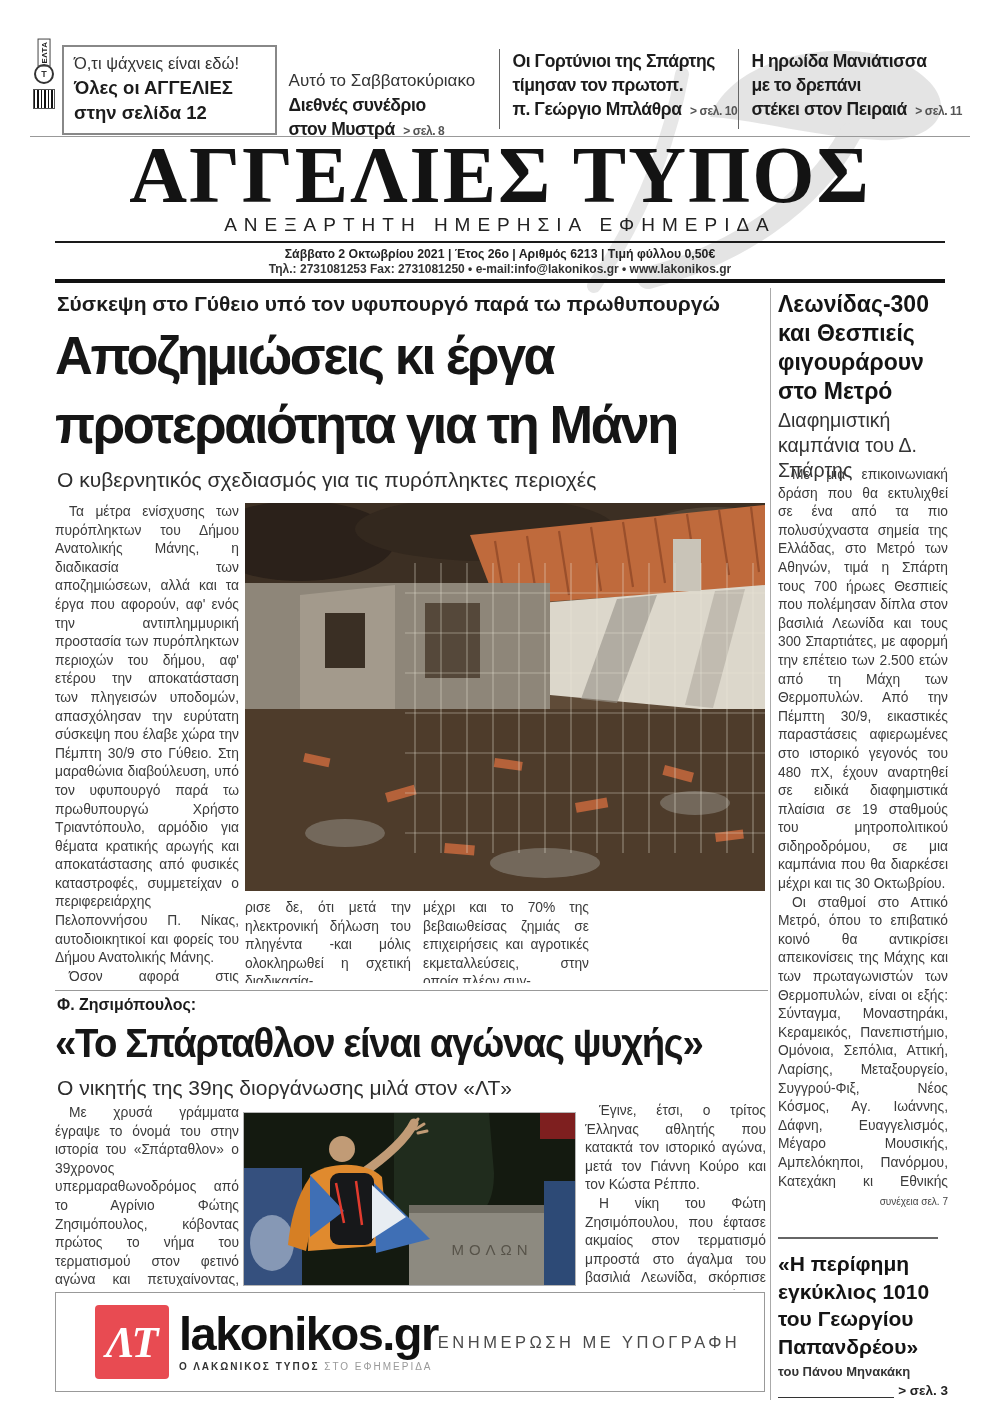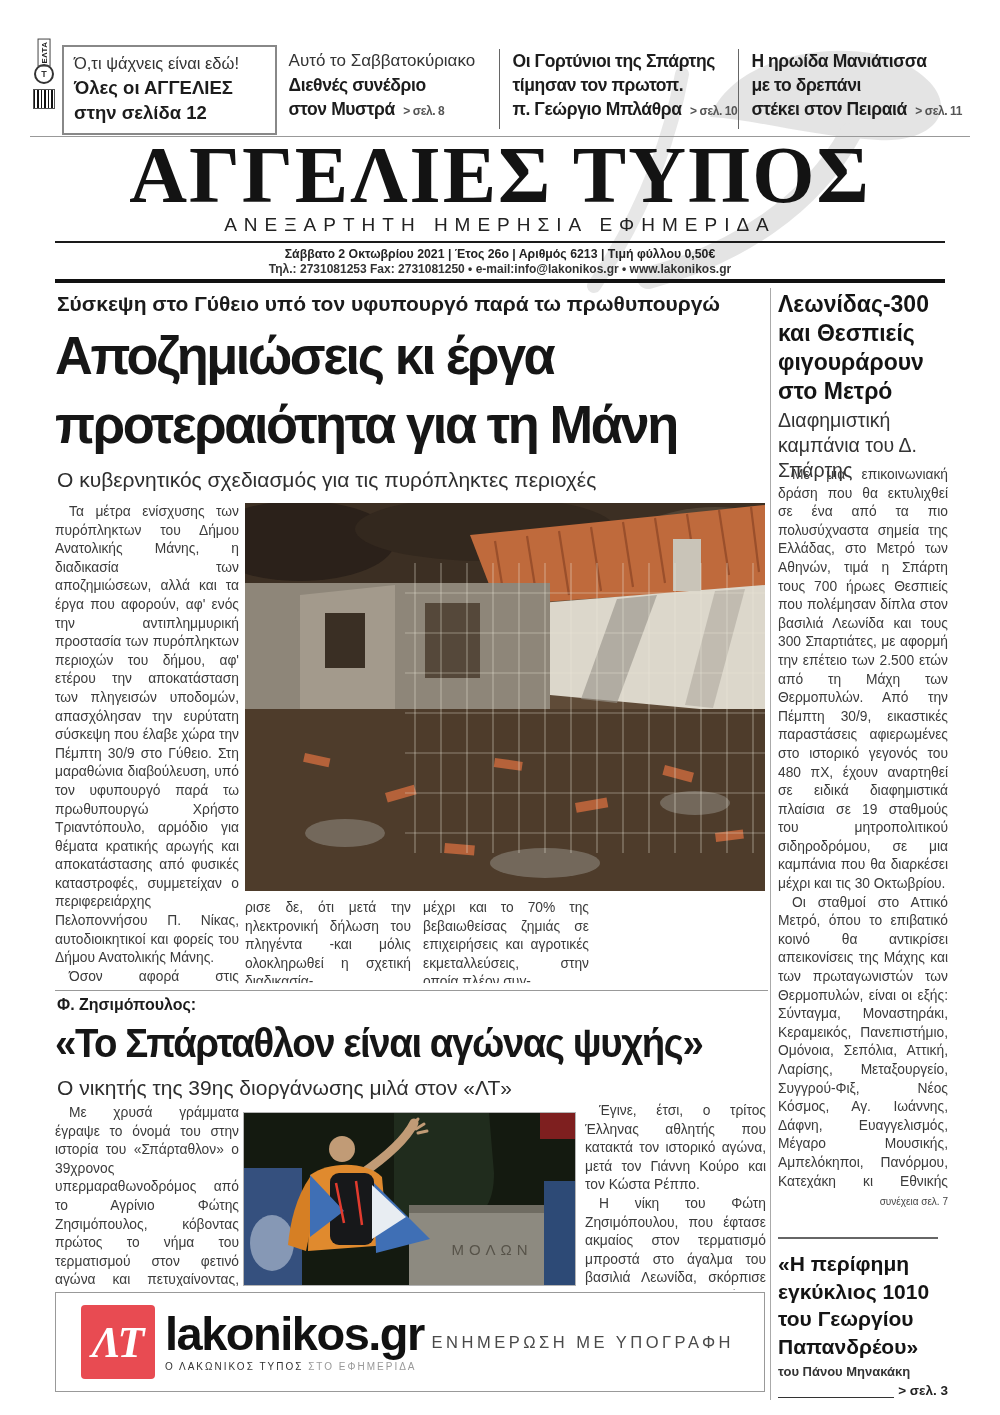--- a/index.html
+++ b/index.html
@@ -22,21 +22,21 @@
   
   .topstrip{position:absolute;left:62px;top:45px;right:30px;height:88px;z-index:2;display:flex;}
   .classbox{border:2px solid #888;width:200px;height:78px;padding:4px 10px;background:#fff;}
   .classbox .l1{font-size:16.5px;color:#333;line-height:24px;}
   .classbox .l2,.classbox .l3{font-size:18.5px;font-weight:bold;color:#1c1c1c;line-height:25px;}
   .promo{padding:4px 8px 0 12px;white-space:nowrap;}
   .promo .l1{font-size:17px;color:#333;line-height:24px;}
   .promo .lb{font-size:17.5px;font-weight:bold;color:#1c1c1c;line-height:24px;letter-spacing:-.4px;}
   .pref{font-size:12px;font-weight:bold;color:#555;margin-left:4px;}
   .vdiv{width:1px;background:#666;margin:4px 0;}
-  .p1{width:213px;} .p2{width:218px;}
+  .p1{width:213px;margin-top:20px;} .p2{width:218px;}
 
   .hline{position:absolute;left:30px;right:30px;top:136px;height:1px;background:#999;z-index:1;}
 
   
   .masthead{position:absolute;left:55px;top:136px;width:890px;text-align:center;z-index:2;
             font-family:"Liberation Serif",serif;font-weight:bold;font-size:80px;
             letter-spacing:2px;color:#131313;line-height:78px;}
   .mastsub{position:absolute;left:55px;top:214px;width:890px;text-align:center;z-index:2;
            font-size:19px;letter-spacing:7px;color:#222;}
   .rule-thin{position:absolute;left:55px;right:55px;top:241px;height:2px;background:#1a1a1a;z-index:2;}
@@ -68,27 +68,27 @@
   .kicker2{position:absolute;left:57px;top:996px;width:710px;font-size:16px;font-weight:bold;color:#1b1b1b;z-index:2;}
   .head2{position:absolute;left:55px;top:1018px;width:760px;z-index:2;font-size:40px;font-weight:800;
          color:#161616;letter-spacing:-1.5px;line-height:50px;transform:scaleX(.96);transform-origin:left top;}
   .subhead2{position:absolute;left:57px;top:1076px;width:710px;font-size:21px;color:#2e2e2e;z-index:2;}
   .col2a{position:absolute;left:55px;top:1104px;width:184px;height:182px;z-index:2;}
   .photo2{position:absolute;left:243px;top:1112px;width:331px;height:172px;z-index:2;border:1px solid #b5b5b5;}
   .col2b{position:absolute;left:585px;top:1102px;width:181px;height:188px;z-index:2;}
 
   
   .banner{position:absolute;left:55px;top:1292px;width:710px;height:100px;border:1px solid #999;z-index:2;
-          display:flex;align-items:center;justify-content:space-between;padding:0 30px 0 25px;box-sizing:border-box;}
+          display:flex;align-items:center;justify-content:space-between;padding:0 30px 0 39px;box-sizing:border-box;}
   .logo{display:flex;align-items:flex-start;gap:10px;}
   .logomark{width:74px;height:74px;border-radius:4px;display:flex;align-items:center;justify-content:center;
             color:#fff;font-family:"Liberation Serif",serif;font-style:italic;font-size:44px;font-weight:bold;}
   .logotext{font-size:47px;font-weight:900;letter-spacing:-1.5px;color:#111;line-height:58px;}
   .logotag{font-size:10px;letter-spacing:2px;margin-top:-2px;}
-  .logotag .tb{font-weight:normal;color:#333;margin-top:48px;} .logotag .tl{color:#999;}
+  .logotag .tb{font-weight:bold;color:#333;margin-top:48px;} .logotag .tl{color:#999;}
   .slogan{font-size:16.5px;letter-spacing:3.5px;color:#4a4a4a;white-space:nowrap;}
 
   
   .sidediv{position:absolute;left:770px;top:288px;width:1px;bottom:15px;background:#aaa;z-index:2;}
   .sb{position:absolute;left:778px;width:170px;z-index:2;}
   .sbtitle{top:290px;font-size:23px;font-weight:bold;color:#141414;line-height:29px;}
   .sbsub{top:408px;font-size:19.5px;color:#333;line-height:25px;}
   .sbbody{top:466px;height:722px;}
   .sbbody p{margin:0;text-indent:14px;}
   .sbcont{top:1188px;font-size:10px;color:#444;text-align:right;padding-right:8px;margin-top:8px;}

